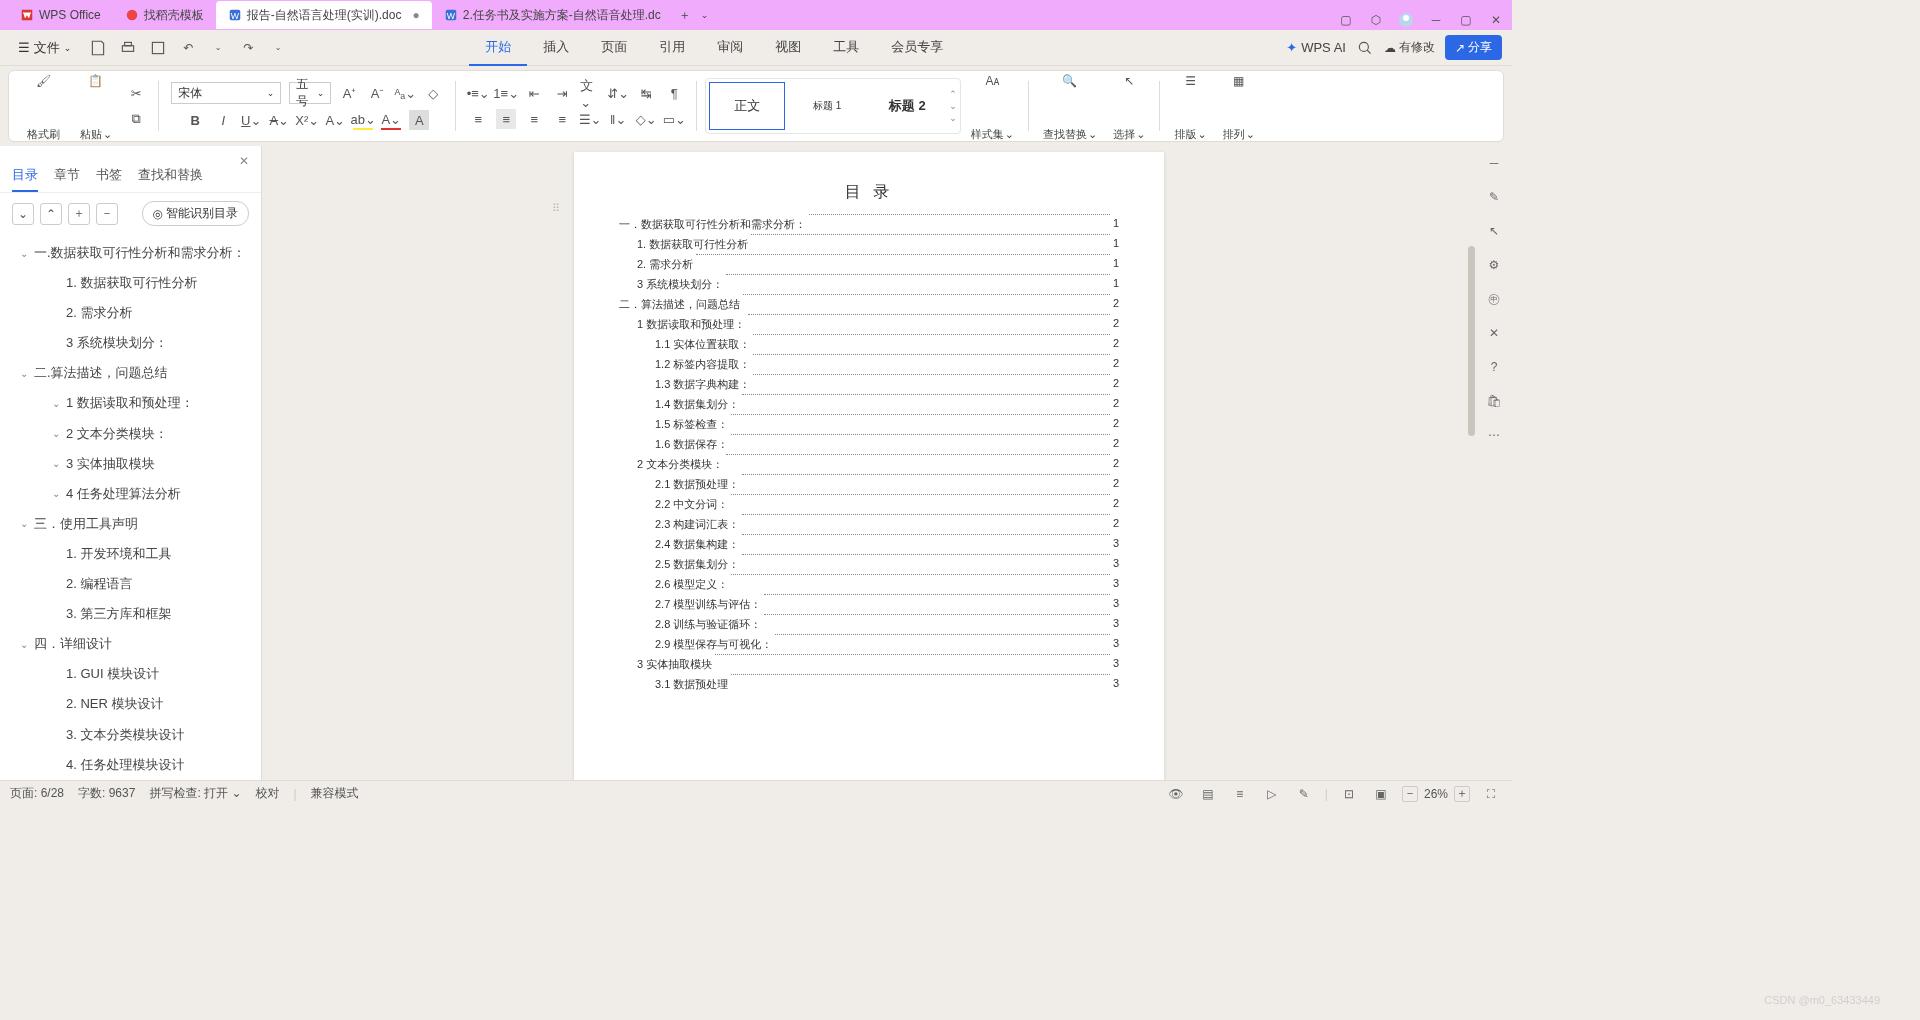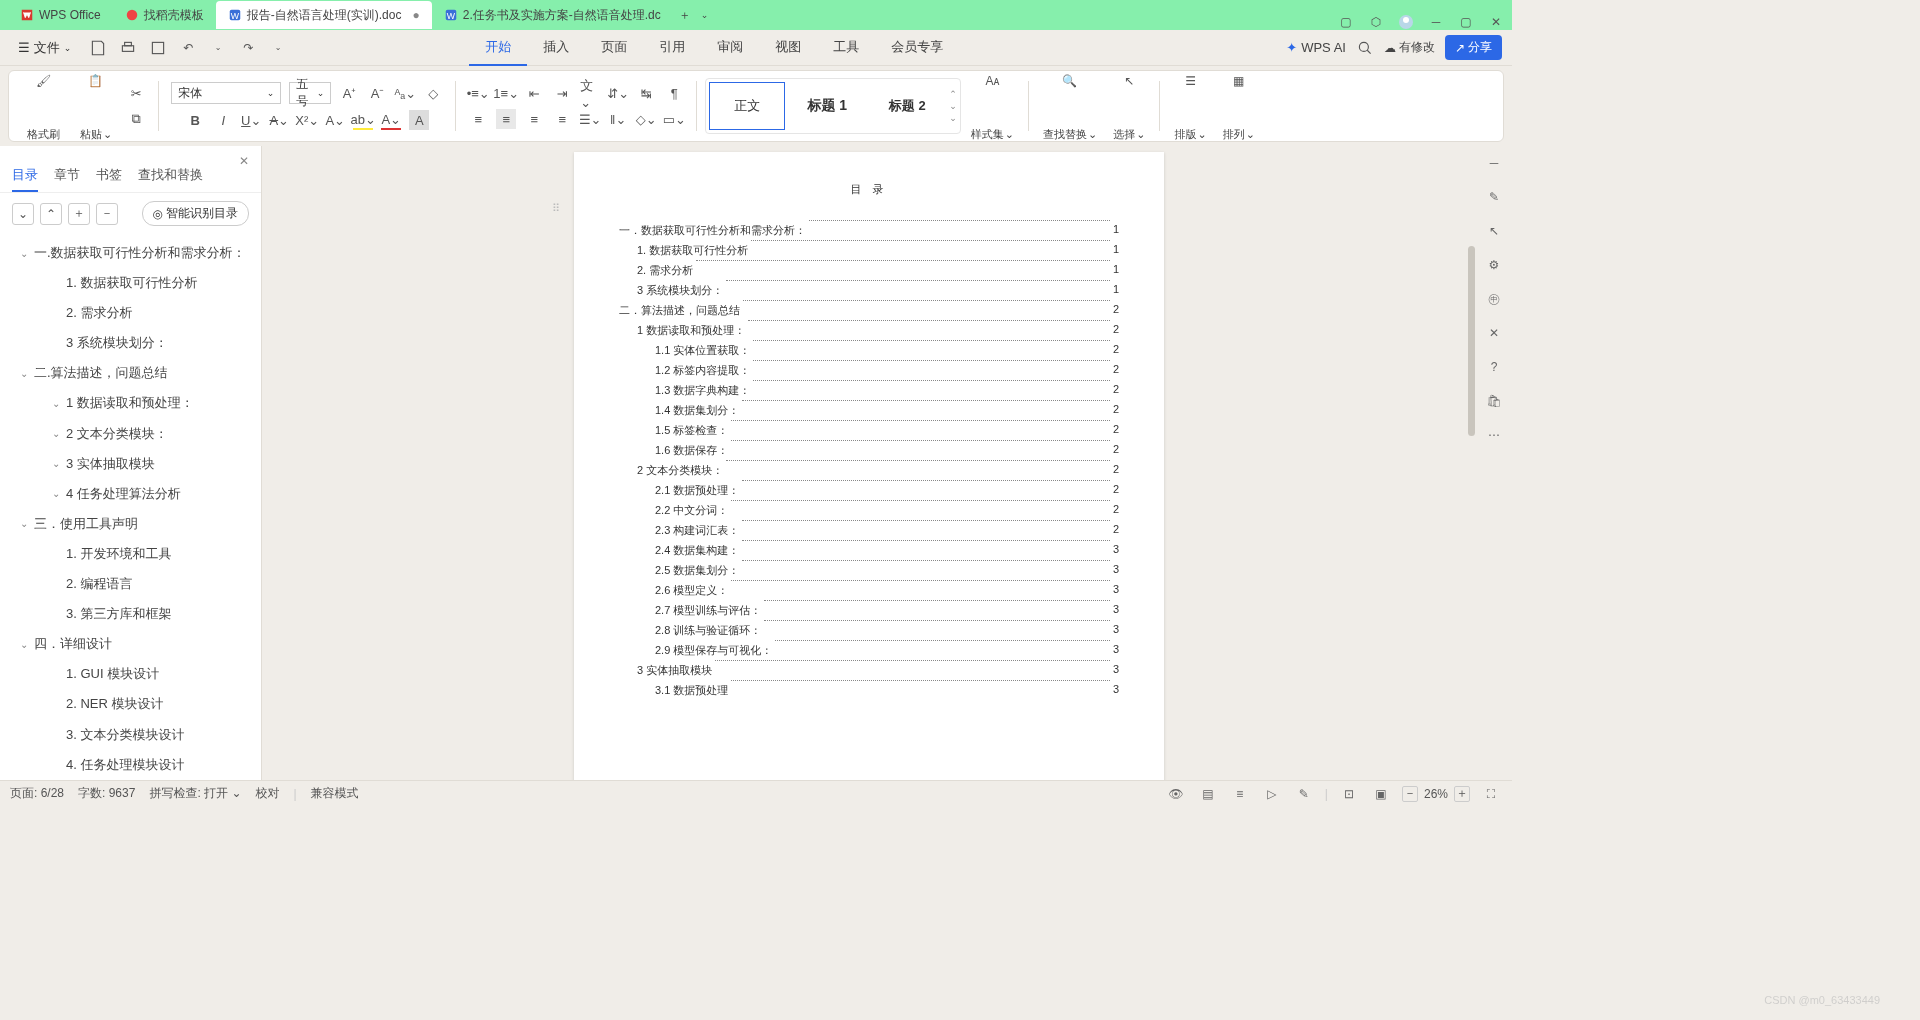--- a/index.html
+++ b/index.html
@@ -1,19 +1,19 @@
 <!DOCTYPE html>
 <html><head>
 <meta charset="utf-8">
 <style>
 * { margin: 0; padding: 0; box-sizing: border-box; font-family: "Microsoft YaHei", -apple-system, sans-serif; }
 body { background: #f0ede8; font-size: 12px; color: #333; overflow: hidden; width: 1512px; height: 806px; }
 
 
-.titlebar { height: 30px; display:flex; align-items:flex-end; background:#86efac; padding:0 8px; }
+.titlebar { height: 30px; display:flex; align-items:flex-start; background:#f0abfc; padding:12px 8px; }
 .tab-group { display:flex; align-items:center; height:100%; }
 .app-tab { display:flex; align-items:center; gap:5px; padding:0 12px; height:28px; font-size:12px; color:#444; border-radius:4px 4px 0 0; }
 .app-tab.active { background:#fff; }
 .app-tab .ico { width:14px; height:14px; display:inline-flex; align-items:center; justify-content:center; }
 .titlebar-right { margin-left:auto; display:flex; gap:14px; align-items:center; }
 .win-btn { width:16px; height:16px; display:flex; align-items:center; justify-content:center; color:#555; }
 
 
 .menubar { height:36px; display:flex; align-items:center; background:#f0ede8; padding:0 10px; gap:2px; border-bottom:1px solid #e0dcd5; }
 .file-btn { display:flex; align-items:center; gap:4px; padding:4px 8px; font-size:13px; }
@@ -57,21 +57,21 @@
 .toc-item { padding:4px 12px 4px 20px; display:flex; align-items:center; gap:4px; cursor:pointer; line-height:1.7;}
 .toc-l1 { padding-left:20px;}
 .toc-l2 { padding-left:52px;}
 .toc-l3 { padding-left:52px;}
 .toc-chev { width:10px; color:#888; font-size:10px;}
 
 
 .canvas { flex:1; background:#f0ede8; overflow:auto; position:relative; display:flex; justify-content:center; padding-top:6px;}
 .page { width:590px; min-height:760px; background:#fff; box-shadow:0 1px 3px rgba(0,0,0,0.15); padding:30px 45px; font-size:11px; color:#333; position:relative;}
 .page-handle { position:absolute; left:-22px; top:50px; color:#bbb; font-size:11px;}
-.doc-title { text-align:center; font-size:11px; margin-bottom:26px; letter-spacing:4px;}
+.doc-title { text-align:center; font-size:16px; margin-bottom:14px; letter-spacing:4px;}
 .doc-row { display:flex; align-items:flex-start; margin-bottom:5px; font-size:11px;}
 .doc-row-text { white-space:nowrap;}
 .doc-dots { flex:1; border-bottom:1px dotted #888; margin:0 3px; position:relative; top:-3px;}
 .doc-pg { white-space:nowrap;}
 .ind1 { padding-left:18px;}
 .ind2 { padding-left:36px;}
 
 
 .right-rail { width:36px; background:#f0ede8; display:flex; flex-direction:column; align-items:center; padding-top:6px; gap:12px;}
 .rail-btn { width:22px; height:22px; color:#666; display:flex; align-items:center; justify-content:center;}
@@ -273,21 +273,21 @@
       <span class="fmt-btn">≡</span>
       <span class="fmt-btn">☰⌄</span>
       <span class="fmt-btn">‖⌄</span>
       <span class="fmt-btn">◇⌄</span>
       <span class="fmt-btn">▭⌄</span>
     </div>
   </div>
   <div class="sep"></div>
   <div class="style-gallery">
     <div class="style-item sel">正文</div>
-    <div class="style-item" style="font-weight:bold;font-size:14px">标题 1</div>
+    <div class="style-item" style="font-weight:normal;font-size:10px">标题 1</div>
     <div class="style-item" style="font-weight:bold;font-size:13px">标题 2</div>
     <div style="display:flex;flex-direction:column;font-size:9px;color:#888;gap:2px">
         <span>⌃</span>
         <span>⌄</span>
         <span>⌄</span>
       </div>
   </div>
   <div class="vbtn">
       <span class="vbtn-ico">Aᴀ</span>
       <span class="vbtn-lbl"><span>样式集</span>⌄</span>

